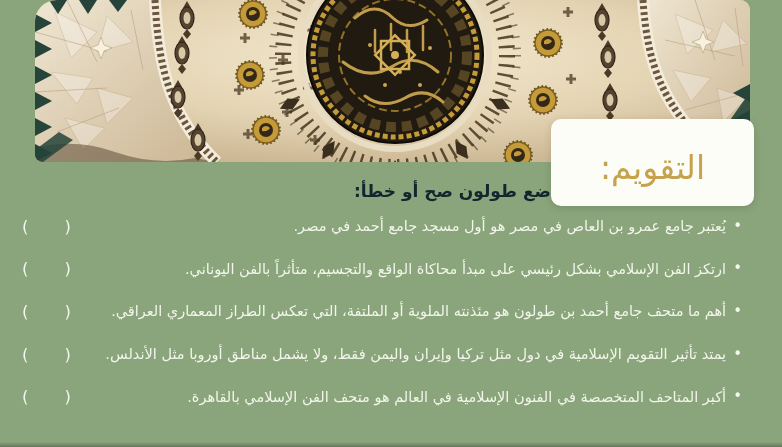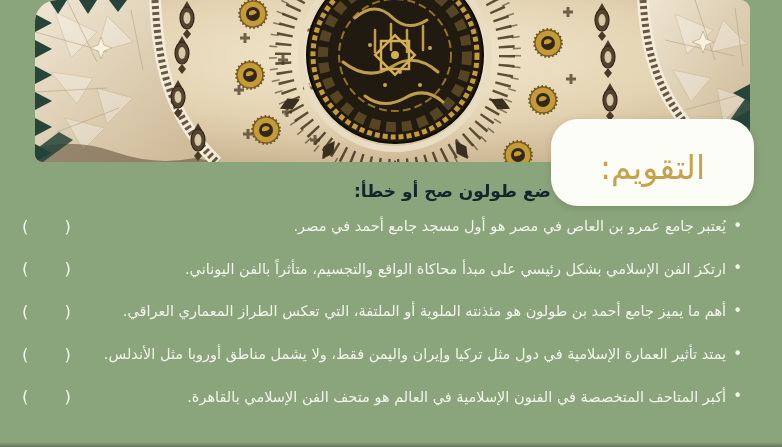--- a/index.html
+++ b/index.html
@@ -16,21 +16,21 @@
   
   .banner{
     position:absolute;left:35px;top:0;width:715px;height:162px;
     border-radius:22px 10px 8px 8px;overflow:hidden;
     background:#E3D3B2;
   }
   .banner svg{display:block;width:100%;height:100%;}
   
   .title-box{
     position:absolute;left:551px;top:119px;width:203px;height:87px;
-    background:#FDFDF8;border-radius:27px;
+    background:#FDFDF8;border-radius:10px;
     box-shadow:0 2px 8px rgba(0,0,0,.12);
     display:flex;align-items:center;justify-content:center;
     z-index:5;
   }
   .title-box .title-text{
     color:#C7A24C;font-size:33px;line-height:1;padding-top:10px;
     letter-spacing:0;
   }
   
   .instruction{
@@ -244,29 +244,29 @@
     <div class="stmt">
       <span class="bullet">•</span>
       <span>ارتكز الفن الإسلامي بشكل رئيسي على مبدأ محاكاة الواقع والتجسيم، متأثراً بالفن اليوناني.</span>
     </div>
     <span class="answer-slot">(  )</span>
   </div>
 
   <div class="quiz-row">
     <div class="stmt">
       <span class="bullet">•</span>
-      <span>أهم ما يميز جامع أحمد بن طولون هو مئذنته الملوية أو الملتفة، التي تعكس الطراز المعماري العراقي.</span>
-    </div>
-    <span class="answer-slot">(  )</span>
-  </div>
-
-  <div class="quiz-row">
-    <div class="stmt">
-      <span class="bullet">•</span>
-      <span>يمتد تأثير العمارة الإسلامية في دول مثل تركيا وإيران واليمن فقط، ولا يشمل مناطق أوروبا مثل الأندلس.</span>
+      <span>أهم ما متحف جامع أحمد بن طولون هو مئذنته الملوية أو الملتفة، التي تعكس الطراز المعماري العراقي.</span>
+    </div>
+    <span class="answer-slot">(  )</span>
+  </div>
+
+  <div class="quiz-row">
+    <div class="stmt">
+      <span class="bullet">•</span>
+      <span>يمتد تأثير التقويم الإسلامية في دول مثل تركيا وإيران واليمن فقط، ولا يشمل مناطق أوروبا مثل الأندلس.</span>
     </div>
     <span class="answer-slot">(  )</span>
   </div>
 
   <div class="quiz-row">
     <div class="stmt">
       <span class="bullet">•</span>
       <span>أكبر المتاحف المتخصصة في الفنون الإسلامية في العالم هو متحف الفن الإسلامي بالقاهرة.</span>
     </div>
     <span class="answer-slot">(  )</span>

